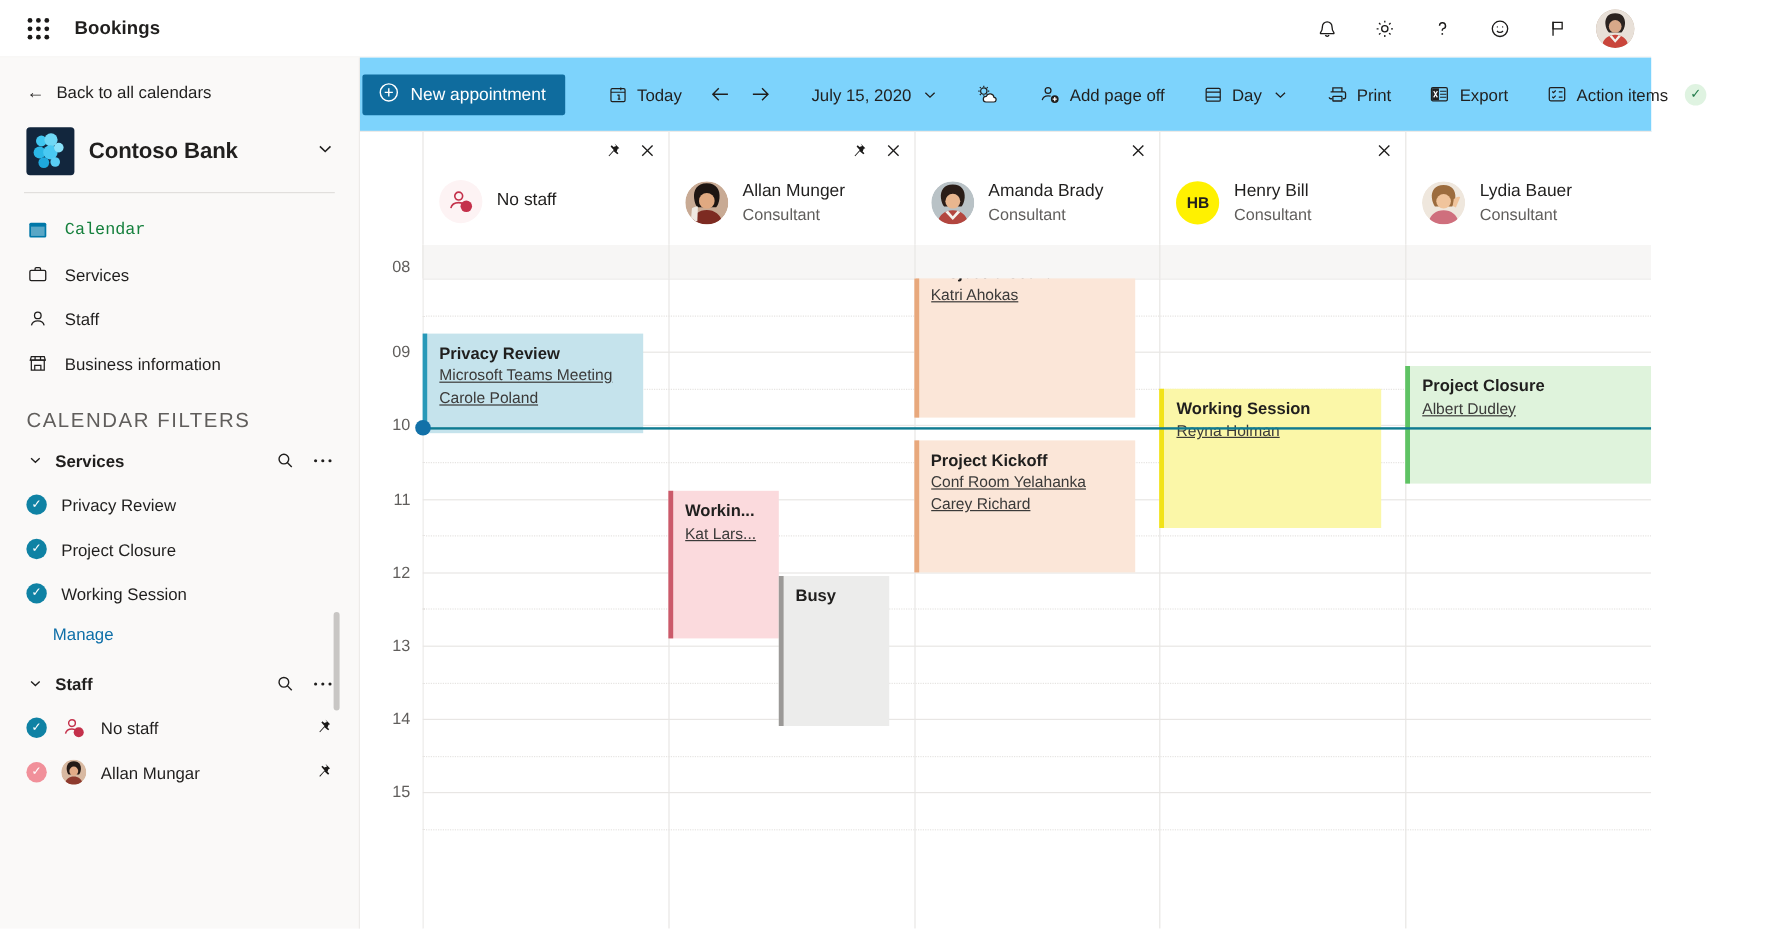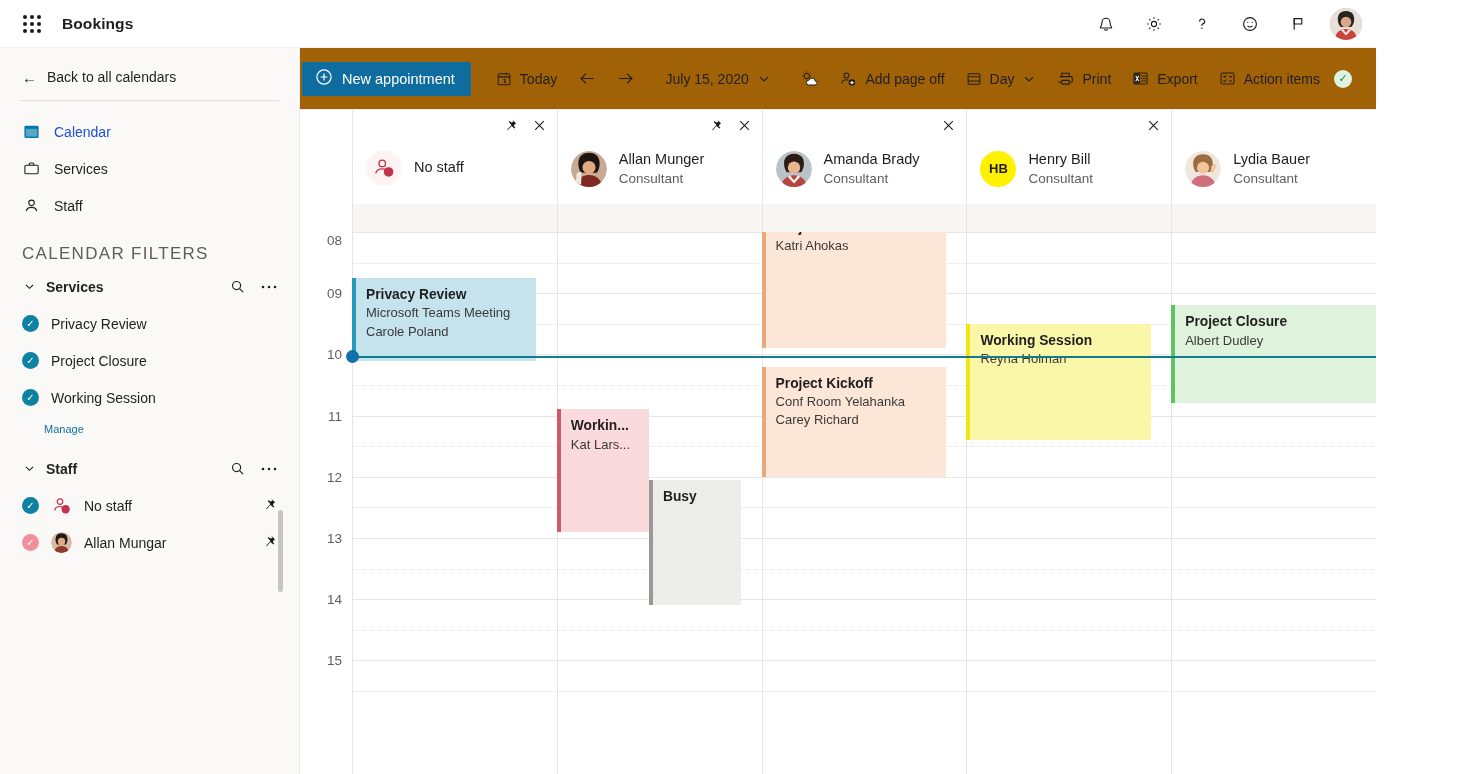--- a/index.html
+++ b/index.html
@@ -66,21 +66,21 @@
   .biz-name { font-size: 18.5px; font-weight: 700; color:#201f1e; letter-spacing: -.1px; }
   .biz-chev { margin-left:auto; color:#201f1e; cursor:pointer; }
   .nav-sep { height:1px; background:#e1dfdd; margin: 0 20px; }
 
   .navlist { padding: 12px 0 4px 0; }
   .navitem {
     height: 37px; display:flex; align-items:center; gap: 14px;
     padding: 0 22px; cursor:pointer; font-size: 14px; color:#201f1e;
   }
   .navitem .ni-icon { width:18px; height:18px; display:flex; align-items:center; justify-content:center; flex:0 0 18px; }
-  .navitem.active .ni-label { color:#1d4ed8; }
+  .navitem.active .ni-label { color:#15803d;font-family:Liberation Mono, monospace; }
   .navitem.active .ni-icon { color:#0078a8; }
 
   .filters-title {
     font-size: 17px; letter-spacing: 1.3px; color:#605e5c;
     padding: 16px 22px 4px 22px; text-transform: uppercase;
   }
   .grouphdr {
     height: 37px; display:flex; align-items:center; gap: 10px;
     padding: 0 22px; font-size: 14px; font-weight: 700; color:#201f1e; cursor:pointer;
   }
@@ -93,34 +93,34 @@
   }
   .chk {
     width:17px; height:17px; border-radius:50%; flex:0 0 17px;
     display:flex; align-items:center; justify-content:center;
     color:#fff; font-size:10px; line-height:1;
   }
   .chk.teal { background:#0f82a4; }
   .chk.pink { background:#f1909a; }
   .fi-avatar { width:21px; height:21px; border-radius:50%; flex:0 0 21px; overflow:hidden; }
   .pin-right { margin-left:auto; color:#1b1a19; }
-  .manage-link { font-size: 11px; color:#0f6fa8; padding: 7px 22px 7px 44px; cursor:pointer; }
+  .manage-link { font-size: 14px; color:#0f6fa8; padding: 7px 22px 7px 44px; cursor:pointer; }
   .nav-scrollbar {
     position:absolute; right: 16px; top: 462px; width: 5px; height: 82px;
     background: #c8c6c4; border-radius: 3px; cursor: pointer;
   }
 
   
   .rightpane { flex: 1 1 auto; display:flex; flex-direction:column; min-width:0; background:#fff; }
 
   
   .cmdbar {
     height: 62px; flex: 0 0 62px;
-    display:flex; align-items:center; gap: 1px;
-    padding: 0 14px 0 0; background:#a16207;
+    display:flex; align-items:center; gap: 12px;
+    padding: 0 14px 0 0; background:#7dd3fc;
     border-bottom: 1px solid #edebe9;
     text-align: center;
   }
   .newappt {
     height: 34px; background:#0f6c9e; color:#fff;
     display:flex; align-items:center; gap: 9px;
     padding: 0 16px 0 13px; border-radius: 2px;
     font-size: 14.5px; cursor:pointer; margin-left: 2px; white-space:nowrap;
   }
   .cb-btn {
@@ -172,21 +172,21 @@
     background: #fff;
   }
   .hline { position:absolute; left:0; right:0; height:1px; background:#e8e6e4; }
   .hline.half { background:transparent; border-top:1px dotted #e6e4e2; height:0; }
 
   .event {
     position:absolute; overflow:hidden; cursor:pointer;
     padding: 7px 8px 5px 10px; border-left-width: 4px; border-left-style: solid;
   }
   .ev-title { font-size: 13.8px; font-weight: 700; color:#201f1e; line-height:1.4; white-space:nowrap; overflow:hidden; text-overflow:ellipsis; }
-  .ev-sub { font-size: 13px; color:#3b3a39; line-height:1.42; white-space:nowrap; overflow:hidden; text-overflow:ellipsis; }
+  .ev-sub { font-size: 13px; color:#3b3a39; line-height:1.42; white-space:nowrap; overflow:hidden; text-overflow:ellipsis;text-decoration:underline; }
 
   .nowline { position:absolute; left:0; right:0; height:2px; background:#0f7b91; z-index: 8; }
   .nowdot {
     position:absolute; width: 13px; height: 13px; border-radius:50%;
     background:#1271a8; z-index: 9;
   }
 </style>
 </head>
 <body>
 
@@ -255,20 +255,37 @@
 
   <div class="body">
 
     <div class="leftnav">
 
       <div class="back-row">
         <span class="back-arrow">←</span>
         <span>Back to all calendars</span>
       </div>
 
+      <div class="biz-row">
+        <div class="biz-logo">
+          <span class="blob" style="width:9px;height:9px;left:8px;top:7px;"></span>
+          <span class="blob" style="width:11px;height:11px;left:15px;top:5px;background:#6fd8f5;"></span>
+          <span class="blob" style="width:10px;height:10px;left:6px;top:16px;background:#2bb7e6;"></span>
+          <span class="blob" style="width:12px;height:12px;left:14px;top:15px;background:#49c9f2;"></span>
+          <span class="blob" style="width:8px;height:8px;left:23px;top:13px;background:#8ae2fa;"></span>
+          <span class="blob" style="width:9px;height:9px;left:10px;top:25px;background:#1ea8dd;"></span>
+          <span class="blob" style="width:8px;height:8px;left:20px;top:25px;background:#59cef4;"></span>
+        </div>
+        <div class="biz-name">Contoso Bank</div>
+        <span class="biz-chev">
+          <svg width="16" height="16" viewBox="0 0 16 16" fill="none" stroke="#201f1e" stroke-width="1.3">
+              <path d="M3.6 6 8 10.2 12.4 6"></path>
+            </svg>
+        </span>
+      </div>
 
       <div class="nav-sep"></div>
 
       <div class="navlist">
 
         <div class="navitem active">
           <span class="ni-icon">
             <svg width="17" height="17" viewBox="0 0 18 18" fill="#0078a8">
               <rect x="1.5" y="2.8" width="15" height="13" rx="1.4"></rect>
               <rect x="3" y="6.2" width="12" height="8.2" fill="#fff" opacity=".35"></rect>
@@ -292,20 +309,31 @@
             <svg width="17" height="17" viewBox="0 0 18 18" fill="none" stroke="#201f1e" stroke-width="1.15">
               <circle cx="9" cy="6.2" r="2.9"></circle>
               <path d="M3.4 15c.6-2.6 2.9-4 5.6-4s5 1.4 5.6 4"></path>
             </svg>
           </span>
           <span class="ni-label">Staff</span>
         </div>
 
 
 
+        <div class="navitem">
+          <span class="ni-icon">
+            <svg width="17" height="17" viewBox="0 0 18 18" fill="none" stroke="#201f1e" stroke-width="1.1">
+              <path d="M2.4 6.4h13.2l-.9-3H3.3z"></path>
+              <path d="M3.3 6.4v8.8h11.4V6.4"></path>
+              <path d="M6.3 15.2v-4h5.4v4M2.4 6.4h13.2"></path>
+              <path d="M6.6 3.4v3M11.4 3.4v3"></path>
+            </svg>
+          </span>
+          <span class="ni-label">Business information</span>
+        </div>
       </div>
 
       <div class="filters-title">Calendar filters</div>
 
       <div class="grouphdr">
         <span class="chev">
           <svg width="13" height="13" viewBox="0 0 16 16" fill="none" stroke="#201f1e" stroke-width="1.4">
               <path d="M3.6 6 8 10.2 12.4 6"></path>
             </svg>
         </span>
@@ -700,21 +728,21 @@
               <div class="event" style="top: 119.8px; height: 116.28px; left: 60%; width: 18%; background: rgb(251, 247, 168); border-left-color: rgb(242, 227, 23);">
                 <div class="ev-title">Working Session</div>
                 <div class="ev-sub">Reyna Holman</div>
               </div>
               <div class="event" style="top: 101.44px; height: 97.92px; left: 80%; width: 20%; background: rgb(223, 243, 220); border-left-color: rgb(95, 195, 100);">
                 <div class="ev-title">Project Closure</div>
                 <div class="ev-sub">Albert Dudley</div>
               </div>
             </div>
           <div class="gutter" id="gutter">
-              <div class="hourlabel" style="top: 36px;">08</div>
+              <div class="hourlabel" style="top: 18px;">08</div>
               <div class="hourlabel" style="top: 89.2px;">09</div>
               <div class="hourlabel" style="top: 150.4px;">10</div>
               <div class="hourlabel" style="top: 211.6px;">11</div>
               <div class="hourlabel" style="top: 272.8px;">12</div>
               <div class="hourlabel" style="top: 334px;">13</div>
               <div class="hourlabel" style="top: 395.2px;">14</div>
               <div class="hourlabel" style="top: 456.4px;">15</div>
             </div>
           <div class="nowline" id="nowline" style="top: 151.624px; left: 52px; background: rgb(15, 123, 145);"></div>
           <div class="nowdot" id="nowdot" style="top: 146.124px; left: 46px;"></div>

